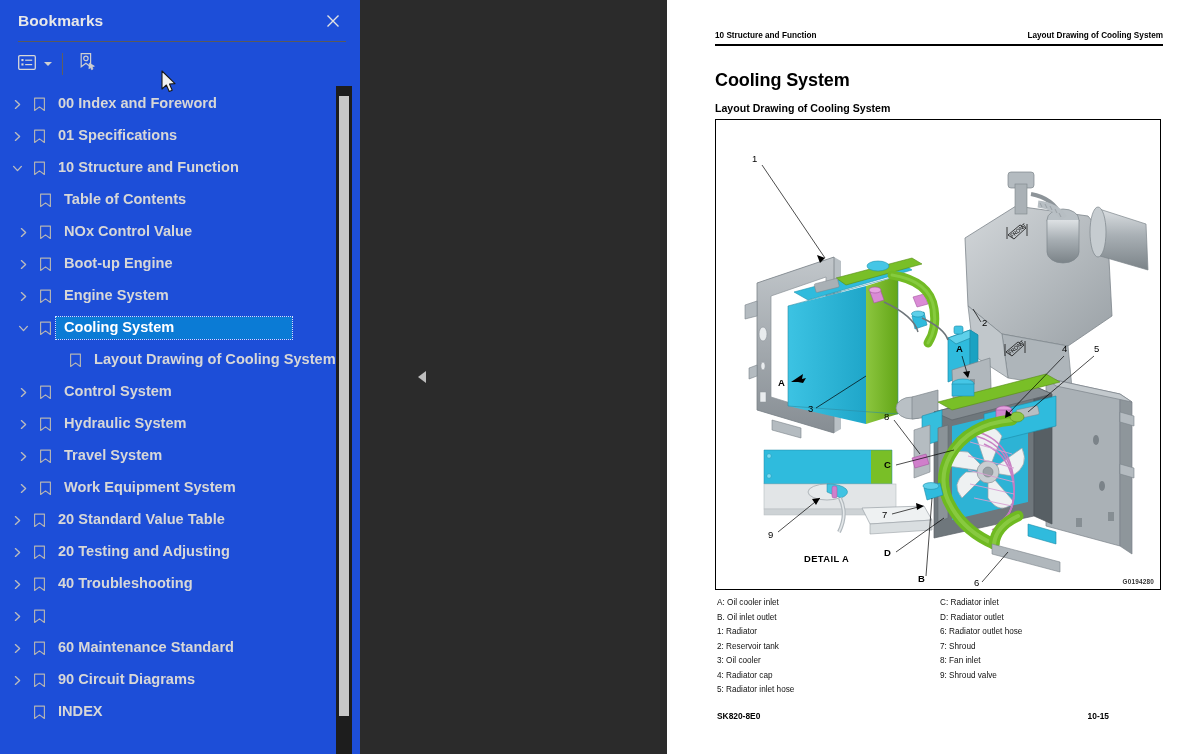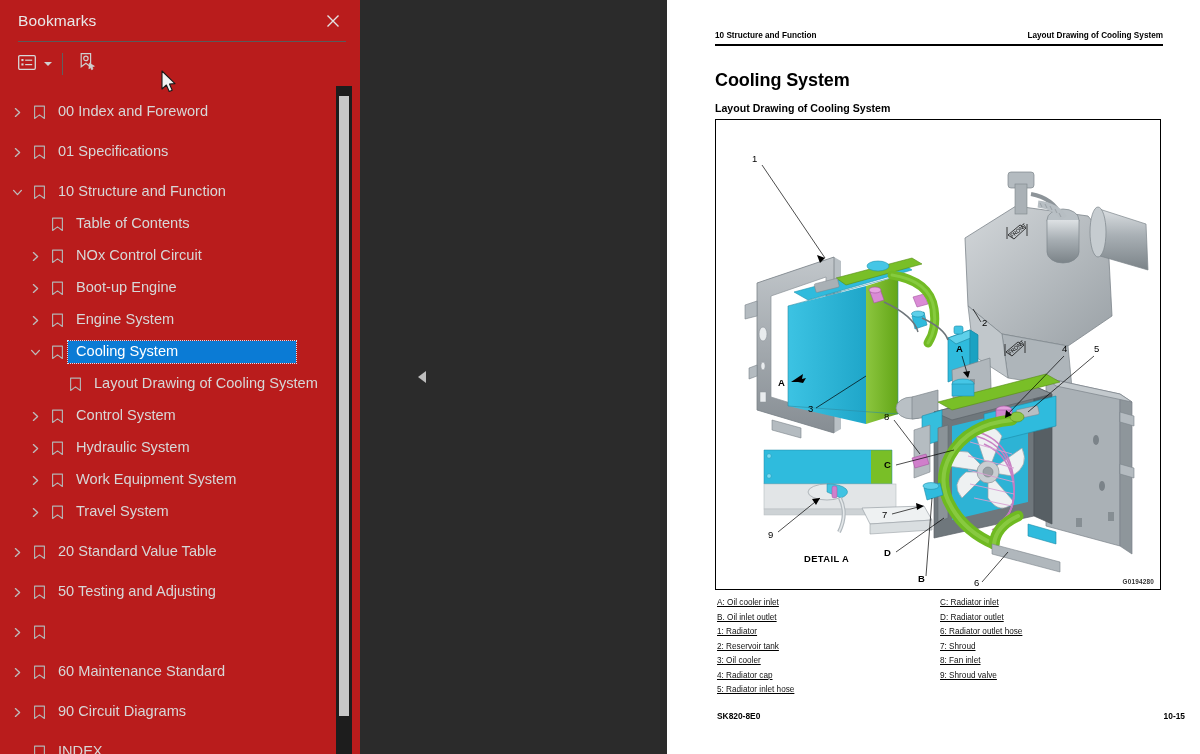--- a/index.html
+++ b/index.html
@@ -8,24 +8,25 @@
     overflow: hidden;
     background: #2b2b2b;
     font-family: "Liberation Sans", sans-serif;
   }
   #app { position: relative; width: 1200px; height: 754px; display: flex; }
 
   
   #sidebar {
     position: relative;
     width: 360px; height: 754px;
-    background: #b91c1c;
+    background: #1d4ed8;
     flex: 0 0 360px;
     display: flex; flex-direction: column;
     overflow: hidden;
+    font-weight: bold;
   }
   #sidebar-header {
     height: 42px; flex: 0 0 42px;
     display: flex; align-items: center;
     padding: 0 14px 0 18px;
     position: relative;
   }
   #sidebar-title {
     font-size: 15.5px; color: #e8e8e8; letter-spacing: .1px;
     flex: 1;
@@ -93,22 +94,22 @@
     padding: 1px 6px 2px 8px;
     line-height: 1.25;
   }
   .node.selected .node-label {
     background: #0b7bd5;
     color: #ffffff;
     outline: 1px dotted #cfe6fa;
     outline-offset: 0px;
     padding-right: 118px;
   }
-  .depth1 { padding-left: 6px; margin-top: 8px; }
-  .depth2 { padding-left: 24px; }
+  .depth1 { padding-left: 6px; }
+  .depth2 { padding-left: 12px; }
   .depth3 { padding-left: 42px; }
 
   
   #sb-track {
     position: absolute; right: 8px; top: 0; width: 16px; height: 100%;
     background: #1d1d1d;
   }
   #sb-thumb {
     position: absolute; left: 3px; top: 10px; width: 10px; height: 620px;
     background: #c8c8c8; border-radius: 0;
@@ -166,30 +167,29 @@
   }
   #fig-code {
     position: absolute; right: 6px; bottom: 4px;
     font-size: 6.4px; font-weight: bold; color: #333; letter-spacing: .2px;
   }
 
   
   #legend {
     position: absolute; left: 2px; top: 596px; width: 446px;
     display: flex;
-    text-decoration: underline;
   }
   .legend-col { width: 50%; }
   .legend-item {
     font-size: 8.2px; color: #111; line-height: 14.5px;
     white-space: nowrap;
   }
 
   #foot {
-    position: absolute; left: 2px; top: 711px; width: 468px;
+    position: absolute; left: 2px; top: 711px; width: 392px;
     display: flex; justify-content: space-between;
     font-size: 8.4px; font-weight: bold; color: #000;
   }
 
   
   svg.art { position: absolute; left: 0; top: 0; }
   .cal { font-family: "Liberation Sans", sans-serif; font-size: 9.5px; fill: #000; font-weight: 500;}
   .calb { font-family: "Liberation Sans", sans-serif; font-size: 9.5px; fill: #000; font-weight: bold;}
   .ldr { stroke: #000; stroke-width: .7; fill: none; }
   .detail-lbl { font-family: "Liberation Sans", sans-serif; font-size: 9.4px; fill:#000; font-weight:600; letter-spacing:.4px;}
@@ -293,21 +293,21 @@
             <span class="twisty">
               <svg width="11" height="11" viewBox="0 0 11 11">
                 <path d="M3.4 1.6 L7.6 5.5 L3.4 9.4" fill="none" stroke="#bdbdbd" stroke-width="1.35" stroke-linecap="round" stroke-linejoin="round"></path>
               </svg>
             </span>
             <span class="bmk-icon">
               <svg width="13" height="15" viewBox="0 0 13 15">
                 <path d="M1.6 1.1 h9.8 v12.4 l-4.9 -3.6 -4.9 3.6 z" fill="none" stroke="#b4b4b4" stroke-width="1.15" stroke-linejoin="round"></path>
               </svg>
             </span>
-            <span class="node-label">NOx Control Circuit</span>
+            <span class="node-label">NOx Control Value</span>
           </div>
           <div class="node depth2">
             <span class="twisty">
               <svg width="11" height="11" viewBox="0 0 11 11">
                 <path d="M3.4 1.6 L7.6 5.5 L3.4 9.4" fill="none" stroke="#bdbdbd" stroke-width="1.35" stroke-linecap="round" stroke-linejoin="round"></path>
               </svg>
             </span>
             <span class="bmk-icon">
               <svg width="13" height="15" viewBox="0 0 13 15">
                 <path d="M1.6 1.1 h9.8 v12.4 l-4.9 -3.6 -4.9 3.6 z" fill="none" stroke="#b4b4b4" stroke-width="1.15" stroke-linejoin="round"></path>
@@ -380,35 +380,35 @@
             <span class="twisty">
               <svg width="11" height="11" viewBox="0 0 11 11">
                 <path d="M3.4 1.6 L7.6 5.5 L3.4 9.4" fill="none" stroke="#bdbdbd" stroke-width="1.35" stroke-linecap="round" stroke-linejoin="round"></path>
               </svg>
             </span>
             <span class="bmk-icon">
               <svg width="13" height="15" viewBox="0 0 13 15">
                 <path d="M1.6 1.1 h9.8 v12.4 l-4.9 -3.6 -4.9 3.6 z" fill="none" stroke="#b4b4b4" stroke-width="1.15" stroke-linejoin="round"></path>
               </svg>
             </span>
+            <span class="node-label">Travel System</span>
+          </div>
+          <div class="node depth2">
+            <span class="twisty">
+              <svg width="11" height="11" viewBox="0 0 11 11">
+                <path d="M3.4 1.6 L7.6 5.5 L3.4 9.4" fill="none" stroke="#bdbdbd" stroke-width="1.35" stroke-linecap="round" stroke-linejoin="round"></path>
+              </svg>
+            </span>
+            <span class="bmk-icon">
+              <svg width="13" height="15" viewBox="0 0 13 15">
+                <path d="M1.6 1.1 h9.8 v12.4 l-4.9 -3.6 -4.9 3.6 z" fill="none" stroke="#b4b4b4" stroke-width="1.15" stroke-linejoin="round"></path>
+              </svg>
+            </span>
             <span class="node-label">Work Equipment System</span>
           </div>
-          <div class="node depth2">
-            <span class="twisty">
-              <svg width="11" height="11" viewBox="0 0 11 11">
-                <path d="M3.4 1.6 L7.6 5.5 L3.4 9.4" fill="none" stroke="#bdbdbd" stroke-width="1.35" stroke-linecap="round" stroke-linejoin="round"></path>
-              </svg>
-            </span>
-            <span class="bmk-icon">
-              <svg width="13" height="15" viewBox="0 0 13 15">
-                <path d="M1.6 1.1 h9.8 v12.4 l-4.9 -3.6 -4.9 3.6 z" fill="none" stroke="#b4b4b4" stroke-width="1.15" stroke-linejoin="round"></path>
-              </svg>
-            </span>
-            <span class="node-label">Travel System</span>
-          </div>
           <div class="node depth1">
             <span class="twisty">
               <svg width="11" height="11" viewBox="0 0 11 11">
                 <path d="M3.4 1.6 L7.6 5.5 L3.4 9.4" fill="none" stroke="#bdbdbd" stroke-width="1.35" stroke-linecap="round" stroke-linejoin="round"></path>
               </svg>
             </span>
             <span class="bmk-icon">
               <svg width="13" height="15" viewBox="0 0 13 15">
                 <path d="M1.6 1.1 h9.8 v12.4 l-4.9 -3.6 -4.9 3.6 z" fill="none" stroke="#b4b4b4" stroke-width="1.15" stroke-linejoin="round"></path>
               </svg>
@@ -419,21 +419,34 @@
             <span class="twisty">
               <svg width="11" height="11" viewBox="0 0 11 11">
                 <path d="M3.4 1.6 L7.6 5.5 L3.4 9.4" fill="none" stroke="#bdbdbd" stroke-width="1.35" stroke-linecap="round" stroke-linejoin="round"></path>
               </svg>
             </span>
             <span class="bmk-icon">
               <svg width="13" height="15" viewBox="0 0 13 15">
                 <path d="M1.6 1.1 h9.8 v12.4 l-4.9 -3.6 -4.9 3.6 z" fill="none" stroke="#b4b4b4" stroke-width="1.15" stroke-linejoin="round"></path>
               </svg>
             </span>
-            <span class="node-label">50 Testing and Adjusting</span>
+            <span class="node-label">20 Testing and Adjusting</span>
+          </div>
+          <div class="node depth1">
+            <span class="twisty">
+              <svg width="11" height="11" viewBox="0 0 11 11">
+                <path d="M3.4 1.6 L7.6 5.5 L3.4 9.4" fill="none" stroke="#bdbdbd" stroke-width="1.35" stroke-linecap="round" stroke-linejoin="round"></path>
+              </svg>
+            </span>
+            <span class="bmk-icon">
+              <svg width="13" height="15" viewBox="0 0 13 15">
+                <path d="M1.6 1.1 h9.8 v12.4 l-4.9 -3.6 -4.9 3.6 z" fill="none" stroke="#b4b4b4" stroke-width="1.15" stroke-linejoin="round"></path>
+              </svg>
+            </span>
+            <span class="node-label">40 Troubleshooting</span>
           </div>
           <div class="node depth1">
             <span class="twisty">
               <svg width="11" height="11" viewBox="0 0 11 11">
                 <path d="M3.4 1.6 L7.6 5.5 L3.4 9.4" fill="none" stroke="#bdbdbd" stroke-width="1.35" stroke-linecap="round" stroke-linejoin="round"></path>
               </svg>
             </span>
             <span class="bmk-icon">
               <svg width="13" height="15" viewBox="0 0 13 15">
                 <path d="M1.6 1.1 h9.8 v12.4 l-4.9 -3.6 -4.9 3.6 z" fill="none" stroke="#b4b4b4" stroke-width="1.15" stroke-linejoin="round"></path>

